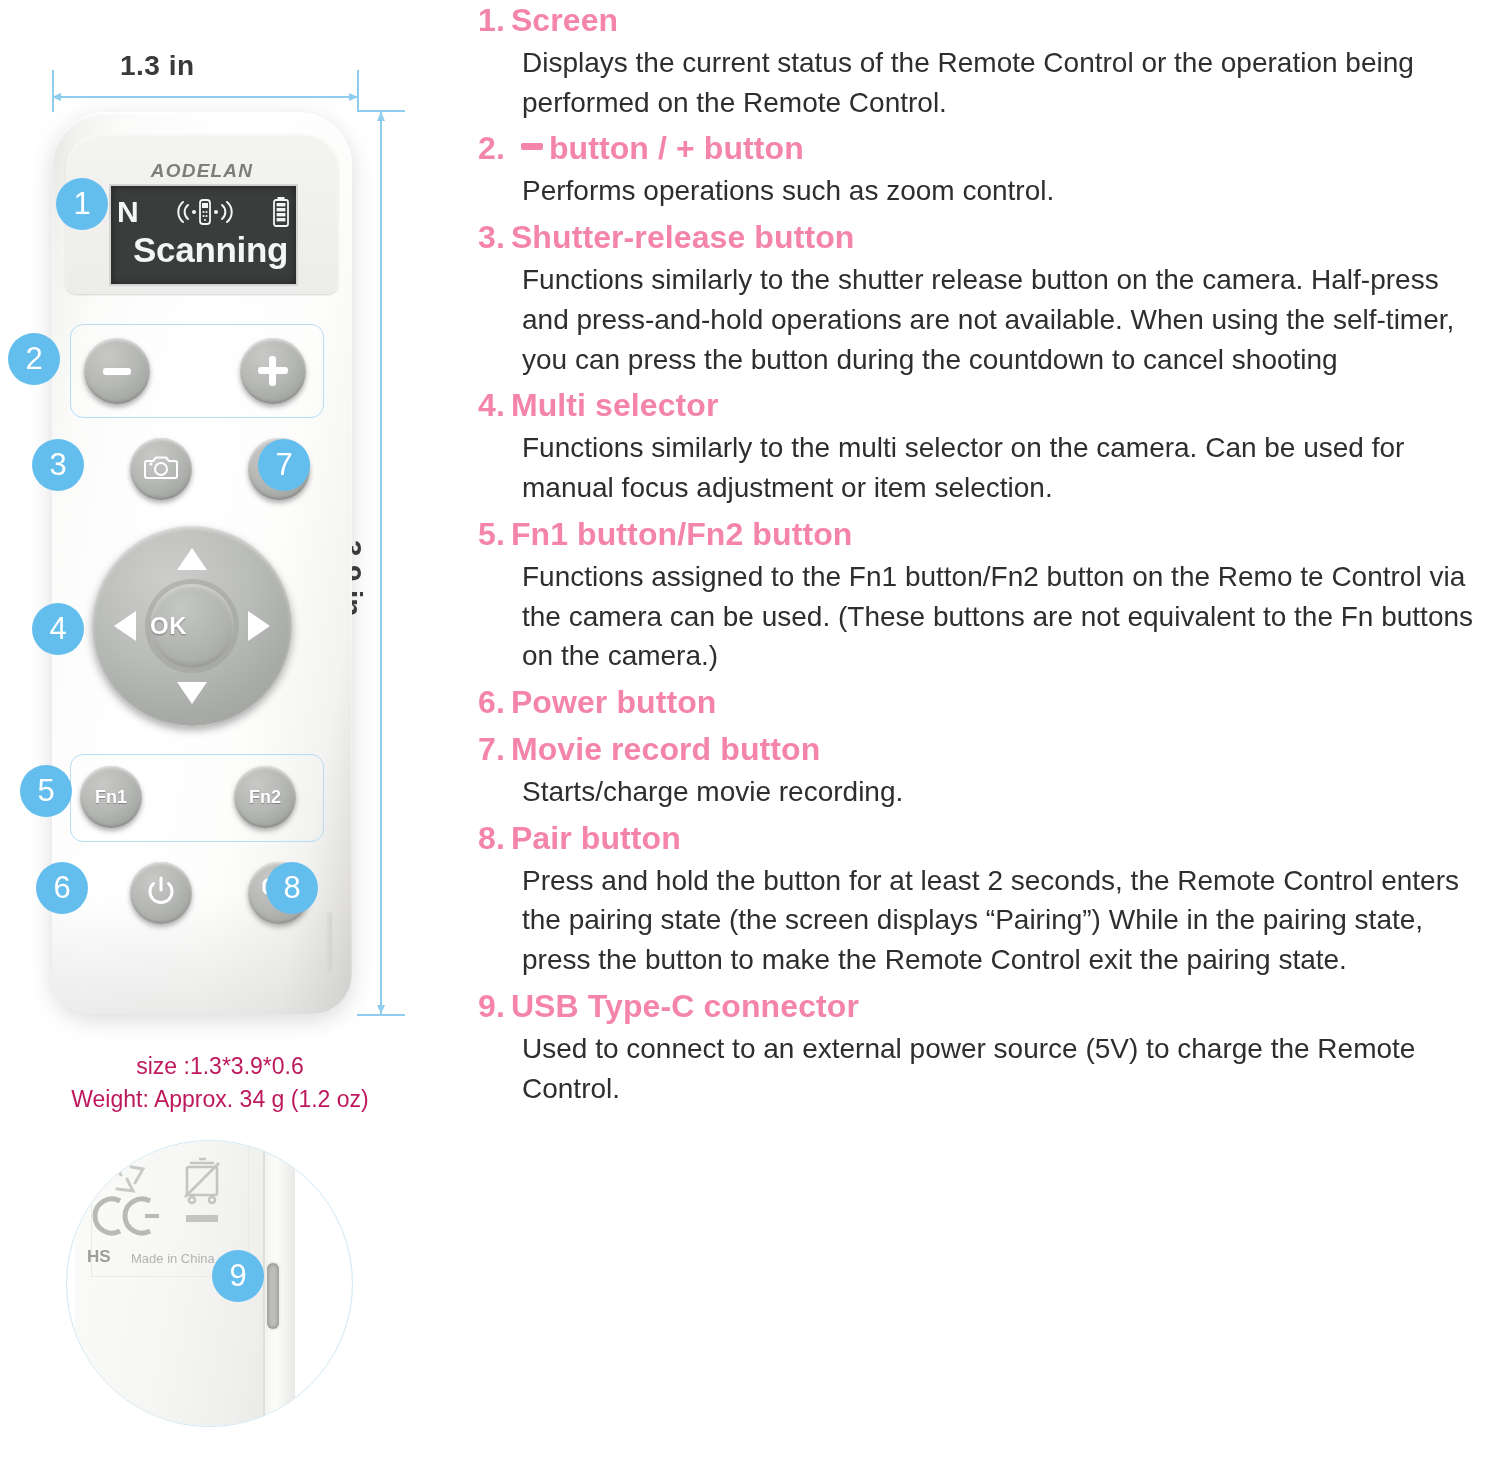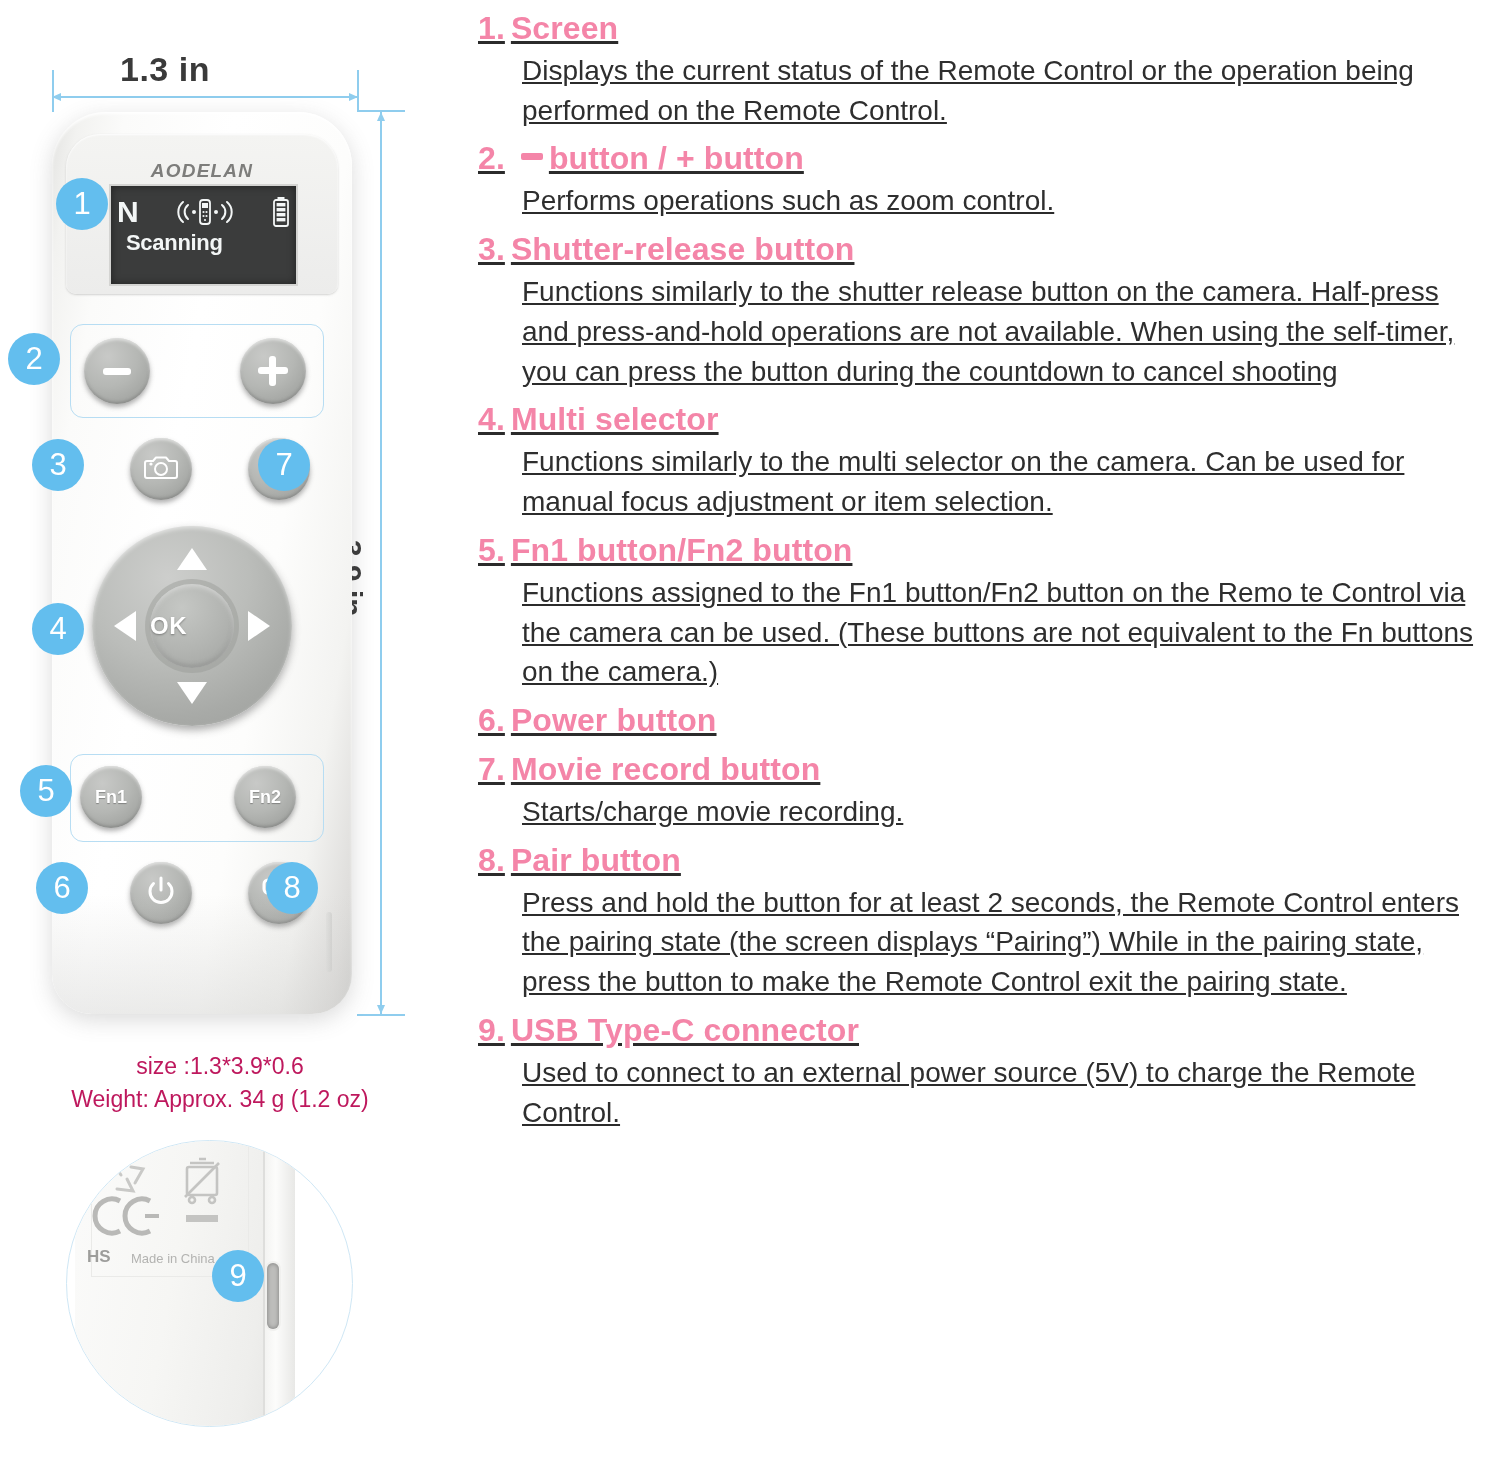--- a/index.html
+++ b/index.html
@@ -20,21 +20,21 @@
   #left-panel {
     position: absolute;
     left: 0; top: 0;
     width: 470px; height: 1465px;
   }
 
   
   .dim-label-h {
     position: absolute;
     left: 120px; top: 50px;
-    font-size: 34px;
+    font-size: 28px;
     font-weight: bold;
     color: #3a3a3a;
     letter-spacing: .5px;
   }
   .dim-line-h {
     position: absolute;
     left: 52px; top: 96px;
     width: 306px; height: 2px;
     background: #8fcdee;
   }
@@ -170,22 +170,22 @@
   }
   #lcd-n {
     font-size: 30px;
     font-weight: bold;
     color: #f3f6f6;
     line-height: 1;
     font-family: "Liberation Sans", "DejaVu Sans", sans-serif;
   }
   #lcd-status {
     position: absolute;
-    left: 15px; top: 46px;
-    font-size: 22px;
+    left: 22px; top: 46px;
+    font-size: 35px;
     font-weight: bold;
     color: #f3f6f6;
     line-height: 1;
     letter-spacing: -.3px;
     font-family: "Liberation Sans", "DejaVu Sans", sans-serif;
   }
 
   
   .group-box {
     position: absolute;
@@ -395,22 +395,21 @@
   #cert-origin { left: 56px; top: 136px; font-size: 13px; color: #b3b3b1; }
 
   
   #right-panel {
     position: absolute;
     left: 478px; top: 0;
     width: 1012px; height: 1465px;
     padding-top: 0;
   }
   .feature {
-    margin: 8px 0 6px 0;
-    text-decoration: underline;
+    margin: 0 0 6px 0;
   }
   .feature-heading {
     font-size: 32px;
     font-weight: bold;
     color: #f485a8;
     line-height: 1.28;
     margin: 0;
     letter-spacing: .1px;
   }
   .feature-heading .hnum { margin-right: 6px; }

